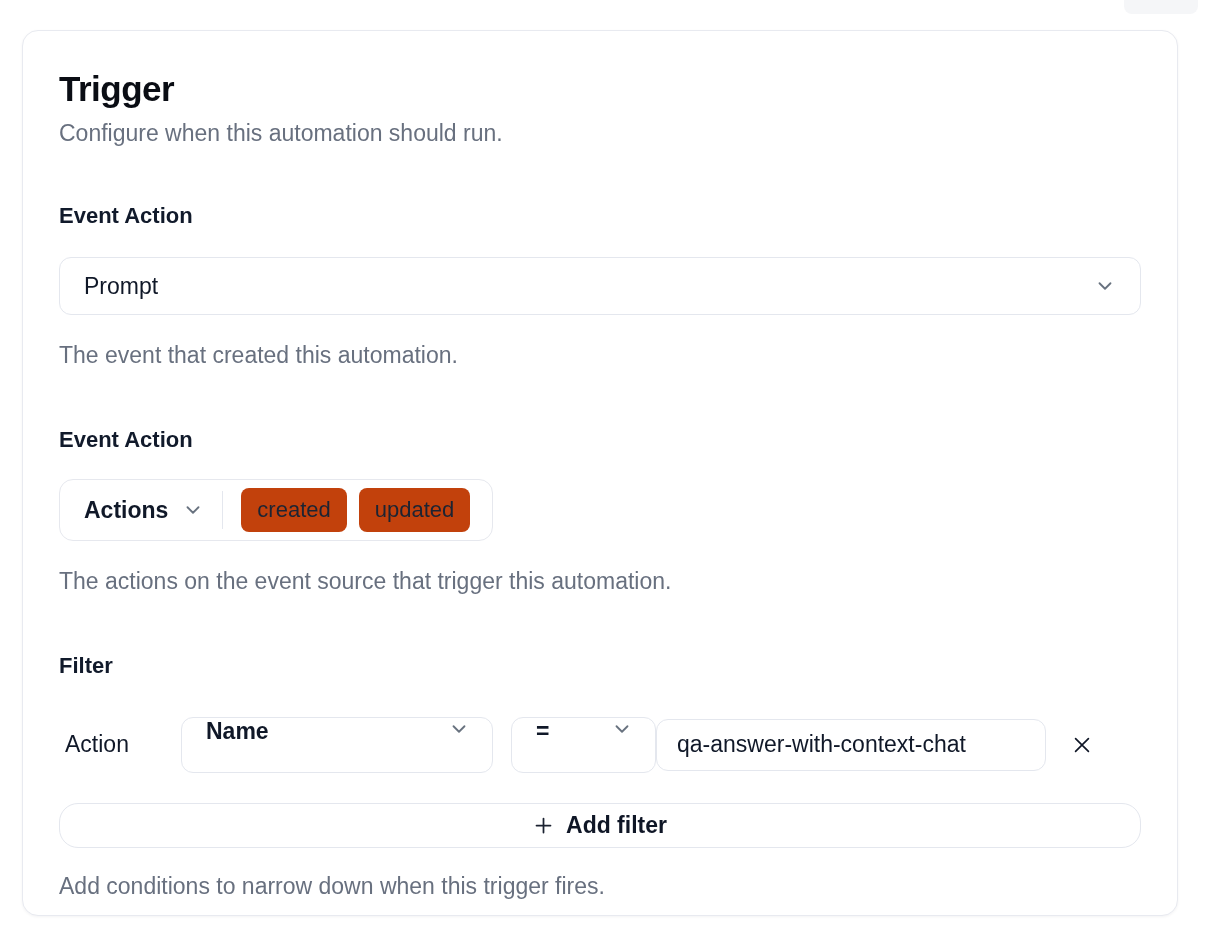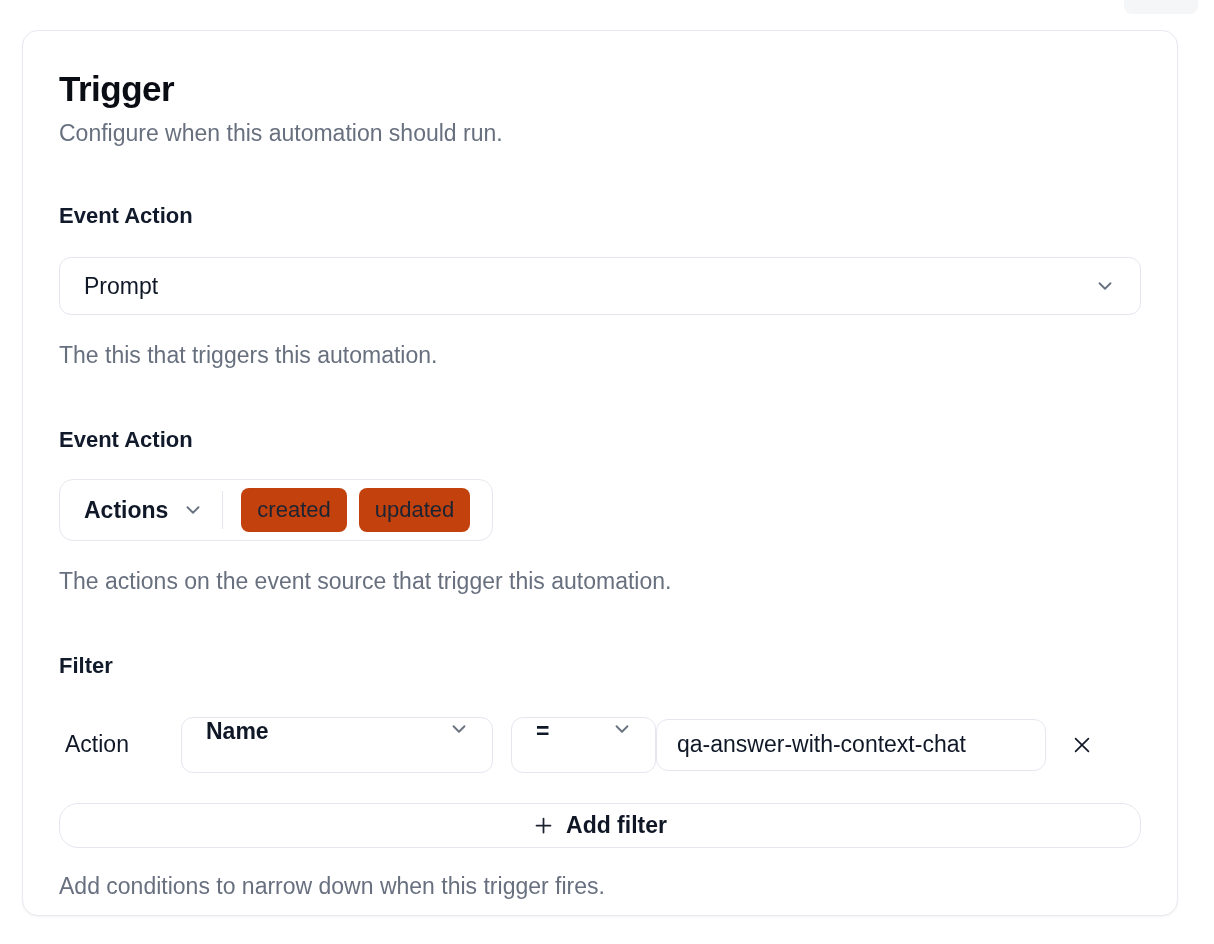--- a/index.html
+++ b/index.html
@@ -209,21 +209,21 @@
   <p class="card-subtitle">Configure when this automation should run.</p>
 
   <div class="sec-event-source">
     <div class="field-label">Event Action</div>
     <div class="select-full">
       <span class="value">Prompt</span>
       <svg class="chev" viewBox="0 0 24 24">
           <path d="M6 9l6 6 6-6"></path>
         </svg>
     </div>
-    <p class="help-text">The this that triggers this automation.</p>
+    <p class="help-text">The event that created this automation.</p>
   </div>
 
   <div class="sec-event-action">
     <div class="field-label">Event Action</div>
     <div class="actions-control">
       <div class="actions-trigger">
         <span class="label">Actions</span>
         <svg class="chev" viewBox="0 0 24 24">
             <path d="M6 9l6 6 6-6"></path>
           </svg>

